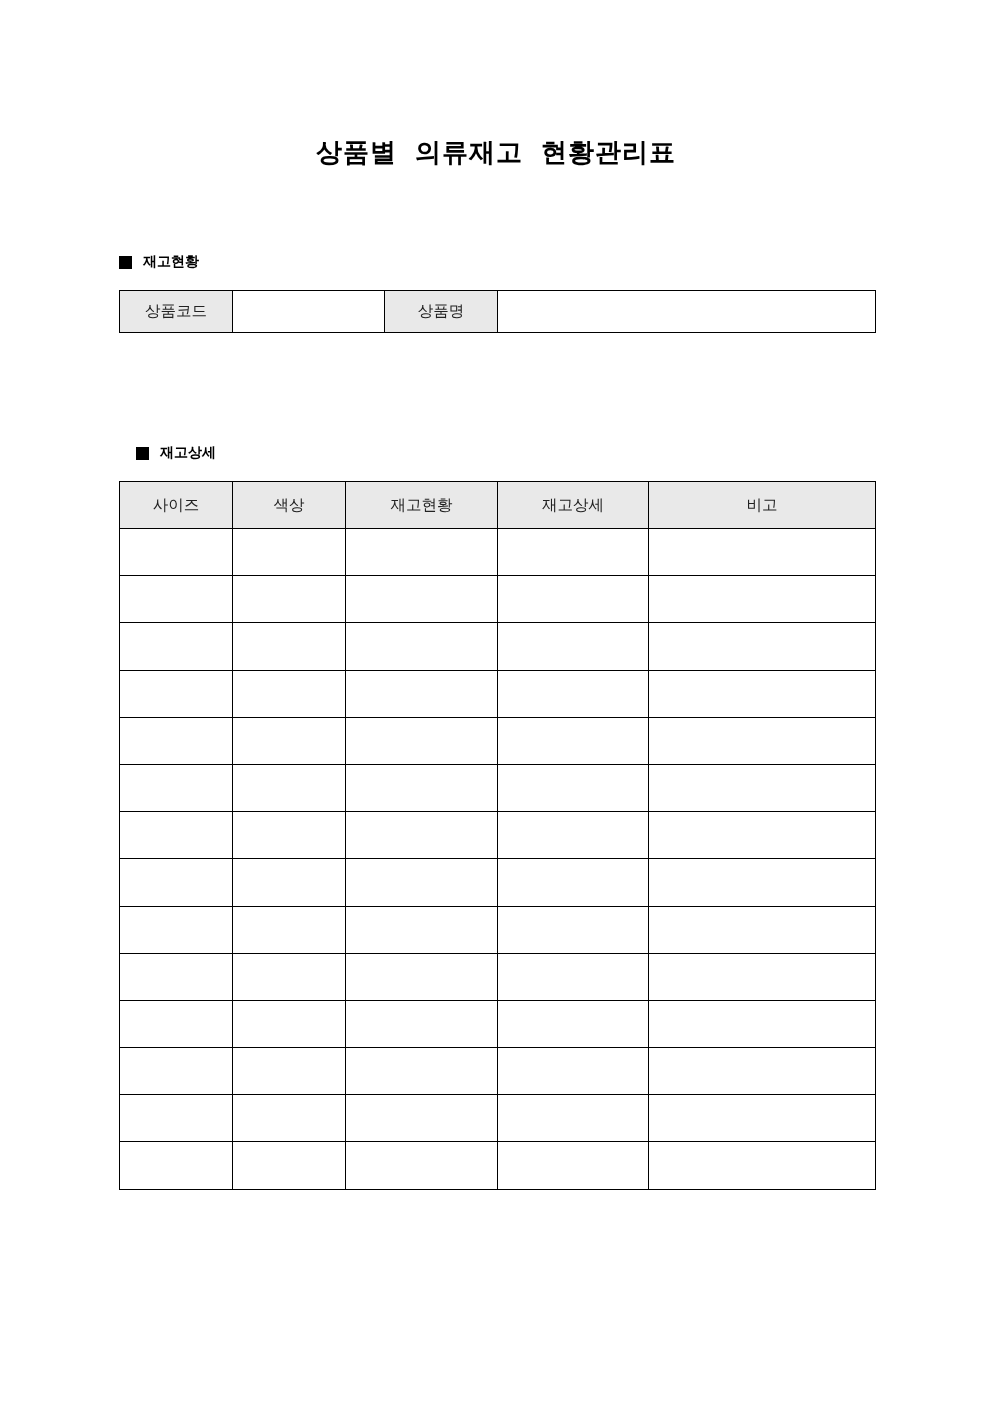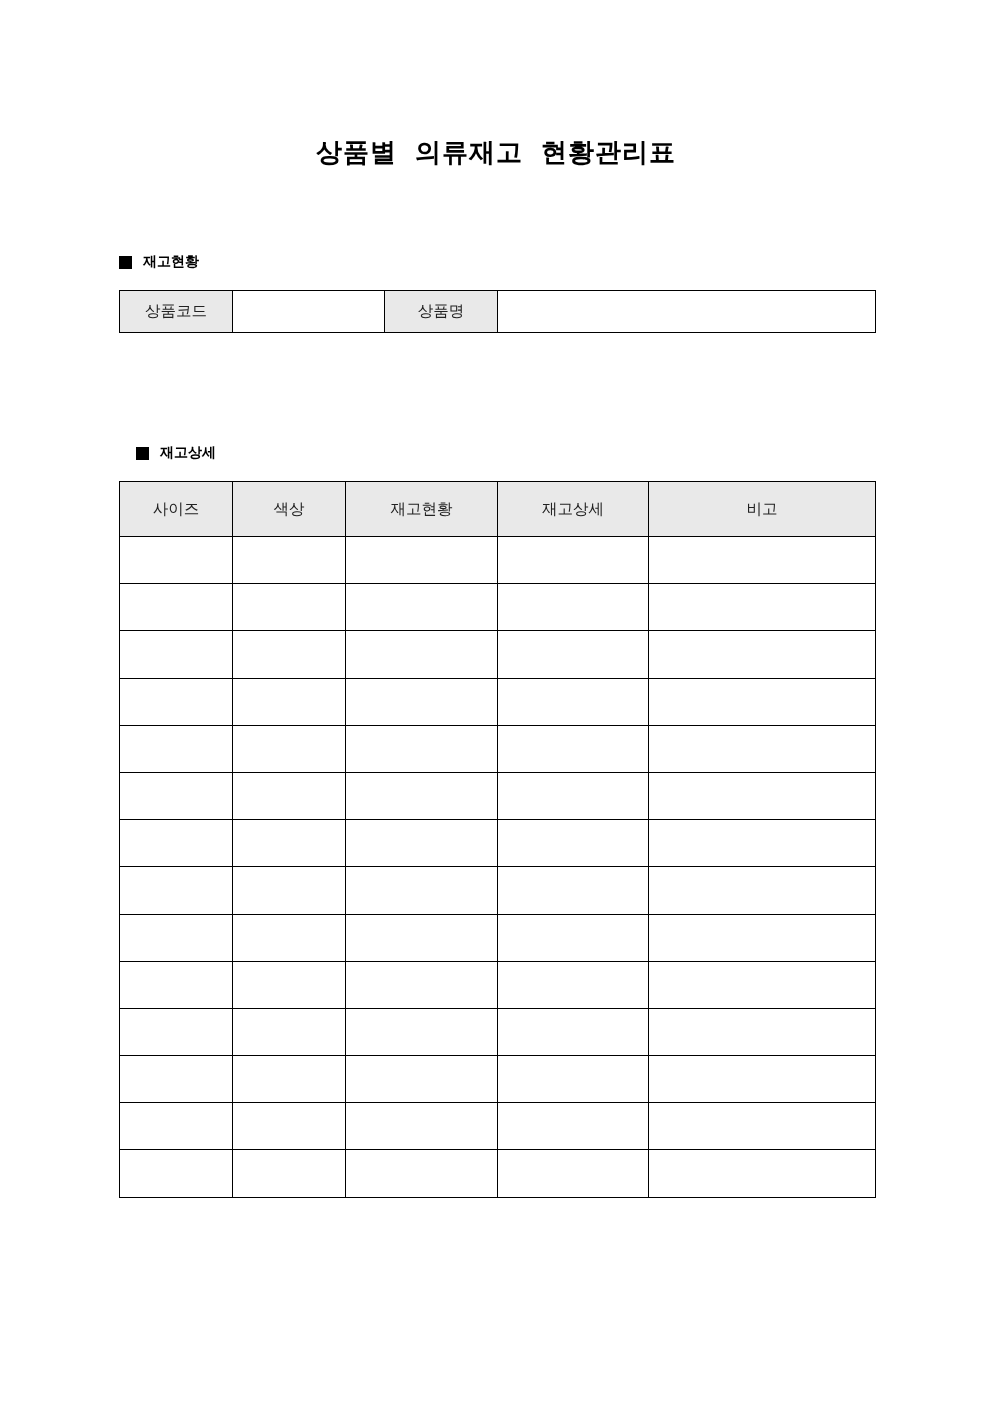--- a/index.html
+++ b/index.html
@@ -71,21 +71,21 @@
       top: 290px;
       width: 756px;
     }
     .info-table tr { height: 42px; }
 
     .detail-table {
       left: 119px;
       top: 481px;
       width: 756px;
     }
-    .detail-table thead tr { height: 55px; }
+    .detail-table thead tr { height: 47px; }
     .detail-table th { background: #e9e9e9; }
     .detail-table tbody tr { height: 47.2px; }
   </style>
 </head>
 <body>
 
 <div class="page-title">상품별 의류재고 현황관리표</div>
 
 <div class="section-heading s1">
   <span class="square-icon"></span>

